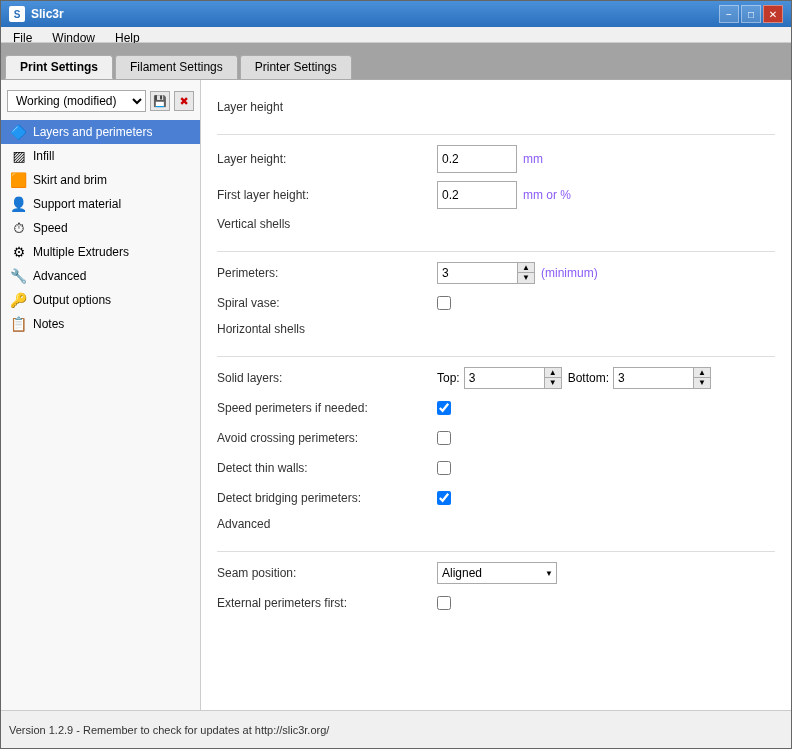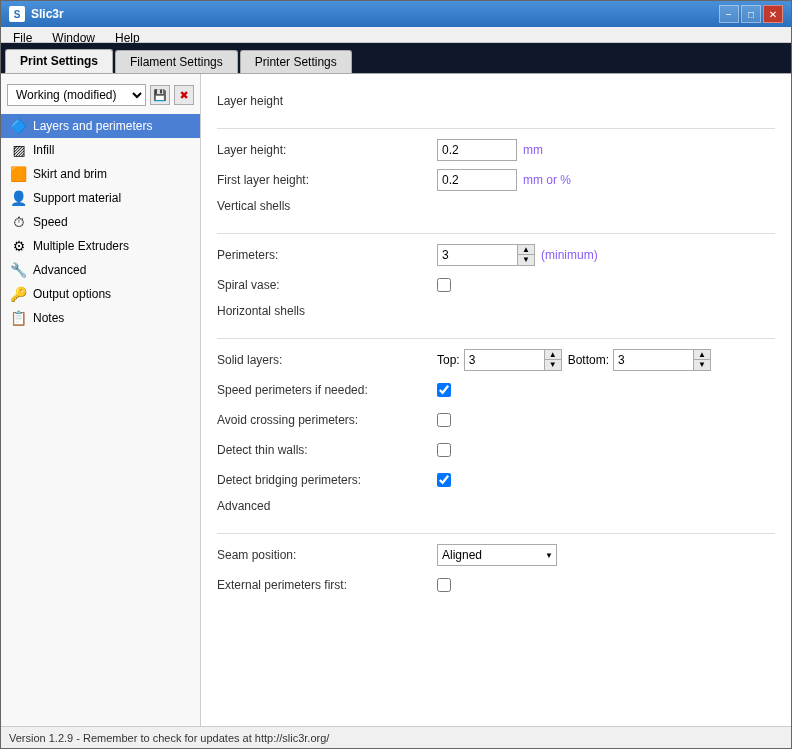--- a/index.html
+++ b/index.html
@@ -74,25 +74,24 @@
       gap: 4px;
       height: 16px;
     }
     .menu-item {
       padding: 2px 8px;
       cursor: pointer;
       font-size: 12px;
     }
     .tab-bar {
       display: flex;
-      background: #0f172a;
+      background: #a3a3a3;
       border-bottom: 1px solid #aaa;
-      padding-top: 6px;
+      padding-top: 12px;
       padding-left: 4px;
-      align-items: flex-end;
     }
     .tab {
       padding: 4px 14px;
       border: 1px solid #aaa;
       border-bottom: none;
       background: #ddd;
       cursor: pointer;
       font-size: 12px;
       margin-right: 2px;
       border-radius: 3px 3px 0 0;
@@ -185,21 +184,21 @@
       margin-bottom: 8px;
       min-height: 22px;
     }
     .form-label {
       width: 220px;
       font-size: 12px;
       color: #333;
     }
     .form-input {
       width: 80px;
-      height: 22px;
+      height: 28px;
       border: 1px solid #aaa;
       padding: 2px 4px;
       font-size: 12px;
       background: white;
     }
     .form-unit {
       margin-left: 6px;
       font-size: 12px;
       color: #8b5cf6;
     }
@@ -271,21 +270,21 @@
       top: 50%;
       transform: translateY(-50%);
       pointer-events: none;
     }
     .status-bar {
       background: #f0f0f0;
       border-top: 1px solid #ccc;
       padding: 3px 8px;
       font-size: 11px;
       color: #333;
-      height: 22px;
+      height: 38px;
       display: flex;
       align-items: center;
     }
   </style>
 </head>
 <body>
 
 <div class="window">
 
   <div class="title-bar">

